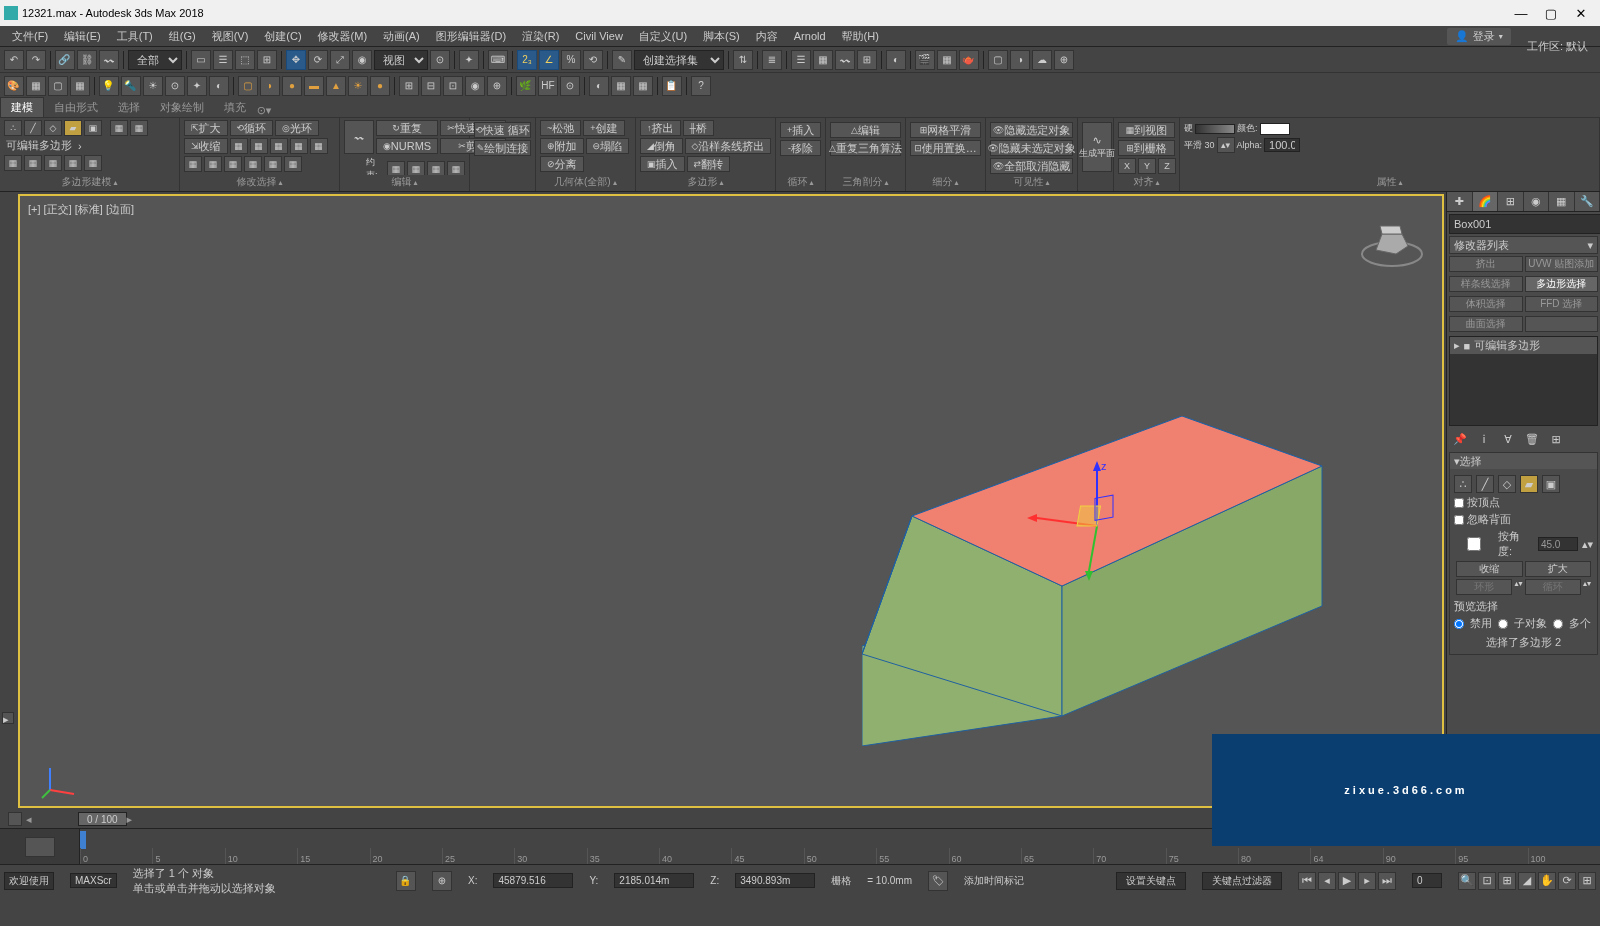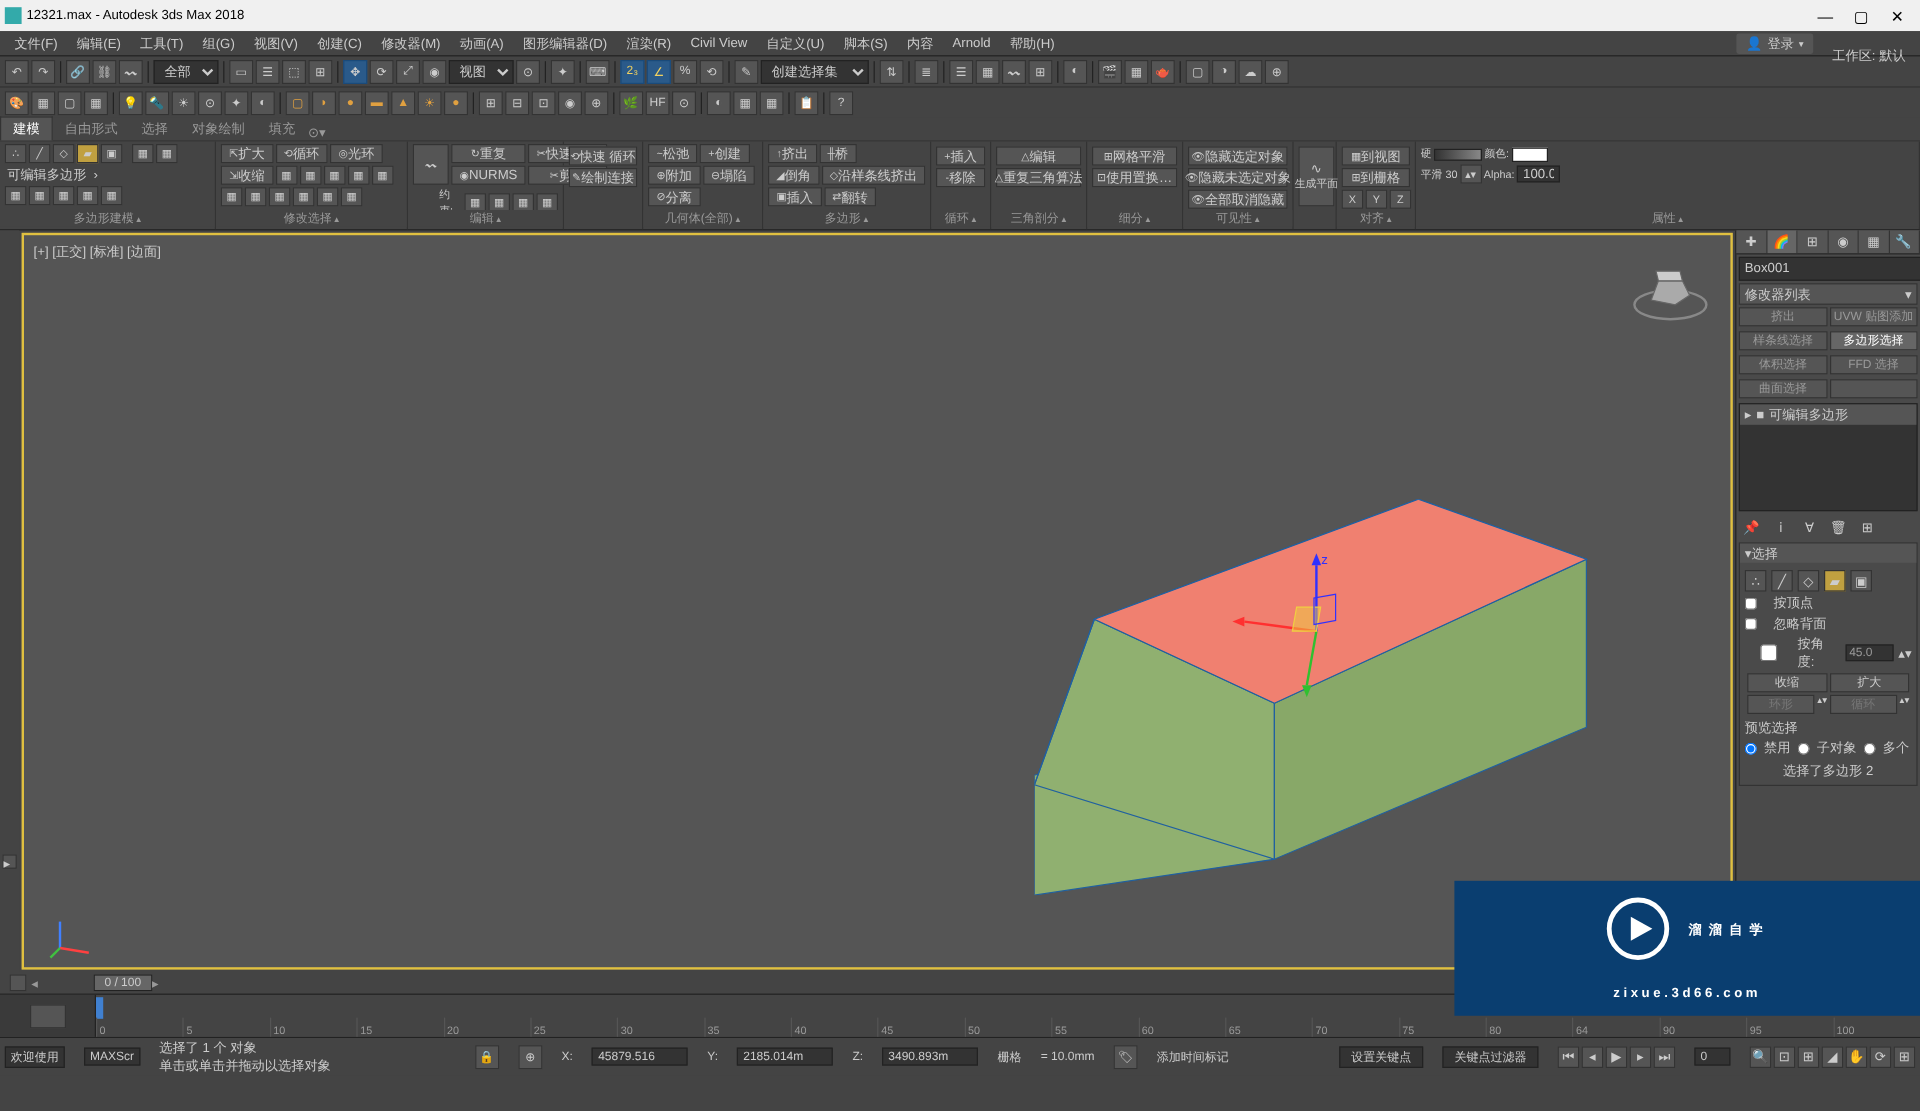--- a/index.html
+++ b/index.html
@@ -53,21 +53,21 @@
 .stack-item { padding: 1px 4px; font-size: 11px; color: #ccc; display: flex; align-items: center; gap: 4px; }
 .stack-item.sel { background: #555; }
 .stack-toolbar { display: flex; gap: 10px; margin: 2px; padding: 2px 4px; }
 .stack-toolbar .stb { width: 14px; height: 14px; color: #ccc; display:inline-flex; align-items:center; justify-content:center; }
 .rollout { margin: 2px; border: 1px solid #333; }
 .rollout-hdr { height: 16px; background: #555; padding: 0 4px; font-size: 11px; color: #ccc; display: flex; align-items: center; cursor: pointer; }
 .rollout-body { padding: 4px; font-size: 10px; color: #ccc; }
 .sublvl { display: flex; gap: 4px; margin: 2px 0; }
 .sublvl .sb { width: 18px; height: 18px; background: #555; border: 1px solid #333; display: flex; align-items: center; justify-content: center; cursor: pointer; }
 .sublvl .sb.active { background: #c0a040; }
-.chk { display: flex; align-items: center; gap: 14px; margin: 2px 0; font-size: 10px; }
+.chk { display: flex; align-items: center; gap: 3px; margin: 2px 0; font-size: 10px; }
 .chk input { width: 10px; height: 10px; }
 .spin { display: flex; align-items: center; gap: 4px; margin: 2px 0; font-size: 10px; }
 .spin input { width: 40px; height: 14px; background: #333; border: 1px solid #222; color: #999; font-size: 10px; padding: 0 2px; }
 .btnsm { flex:1; height: 16px; background: #555; border: 1px solid #333; text-align: center; font-size: 10px; display:flex; align-items:center; justify-content:center; }
 .radio-row { display: flex; gap: 6px; margin: 2px 0; font-size: 10px; align-items: center; }
 .radio-row input { width: 10px; height: 10px; }
 .timeslider { height: 18px; background: #444; display: flex; align-items: center; padding: 0 8px; }
 .timeslider .ts-thumb { background: #666; border: 1px solid #222; padding: 0 8px; height: 14px; font-size: 10px; display: flex; align-items: center; margin-left: 40px; }
 .timeslider .ts-play { width: 14px; height: 14px; background: #555; border:1px solid #333; margin-right:4px; }
 .timeslider .ts-arrow { width:12px; color:#999; }
@@ -638,21 +638,14 @@
     <div class="pbtn">⊡</div>
     <div class="pbtn">⊞</div>
     <div class="pbtn">◢</div>
     <div class="pbtn">✋</div>
     <div class="pbtn">⟳</div>
     <div class="pbtn">⊞</div>
   </div>
 </div>
 
 <div class="watermark">
-  <div class="wmtop">
-    <svg width="56" height="56" viewBox="0 0 56 56">
-        <circle cx="28" cy="28" r="24" fill="none" stroke="#fff" stroke-width="4"></circle>
-        <polygon points="22,18 22,38 40,28" fill="#fff"></polygon>
-      </svg>
-    <span>溜溜自学</span>
-  </div>
   <div class="wmurl">zixue.3d66.com</div>
 </div>
 
 </body></html>

